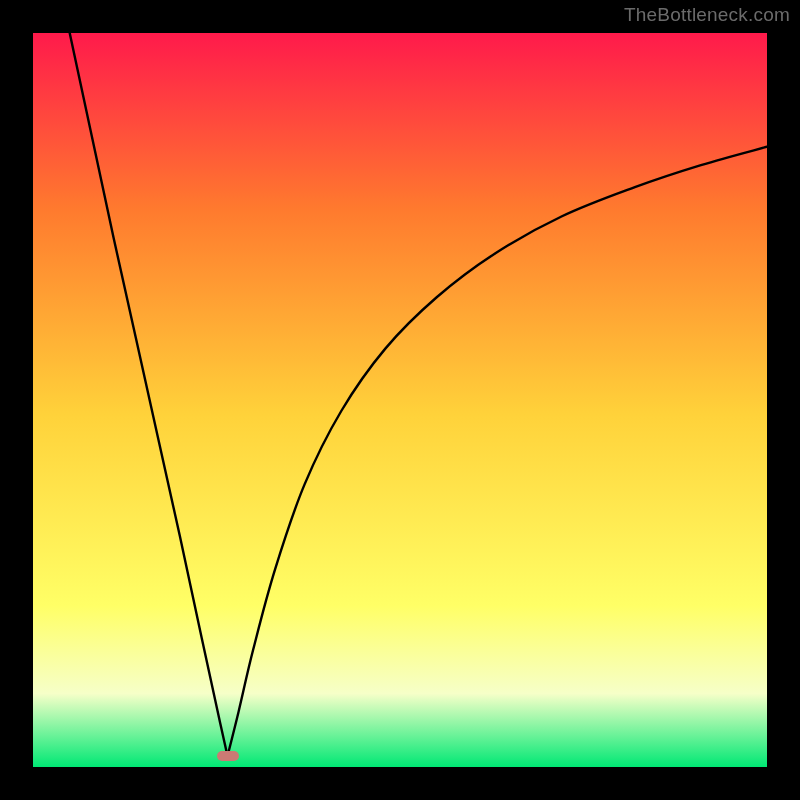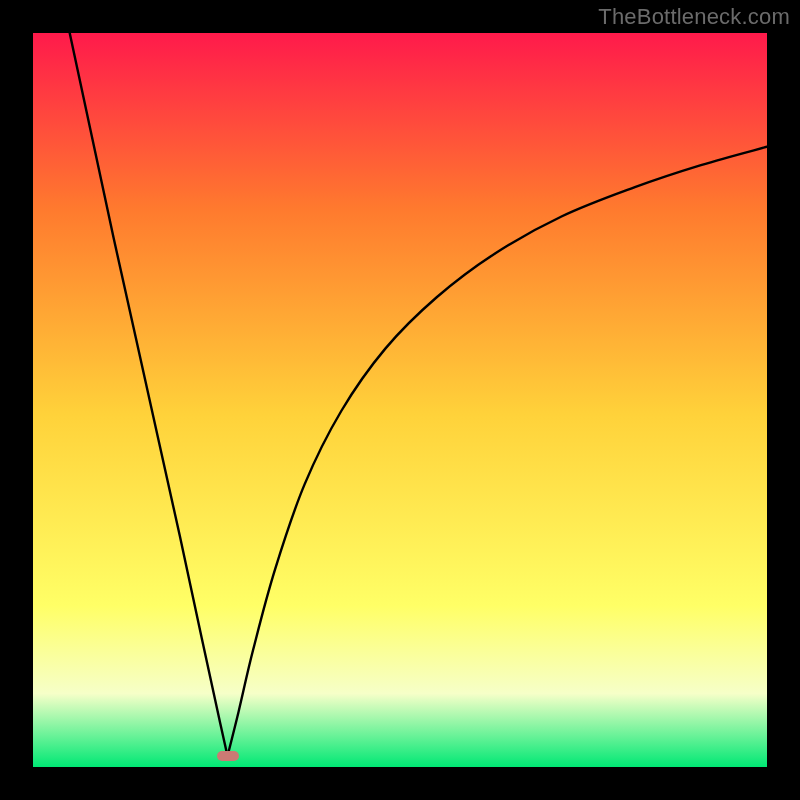--- a/index.html
+++ b/index.html
@@ -15,21 +15,21 @@
     position: relative;
     width: 800px;
     height: 800px;
     background: #000;
   }
   .watermark {
     position: absolute;
     top: 4px;
     right: 10px;
     color: #6b6b6b;
-    font-size: 22px;
+    font-size: 19px;
     letter-spacing: 0.2px;
     z-index: 20;
     user-select: none;
   }
   
   .plot {
     position: absolute;
     left: 33px;
     top: 33px;
     width: 734px;

